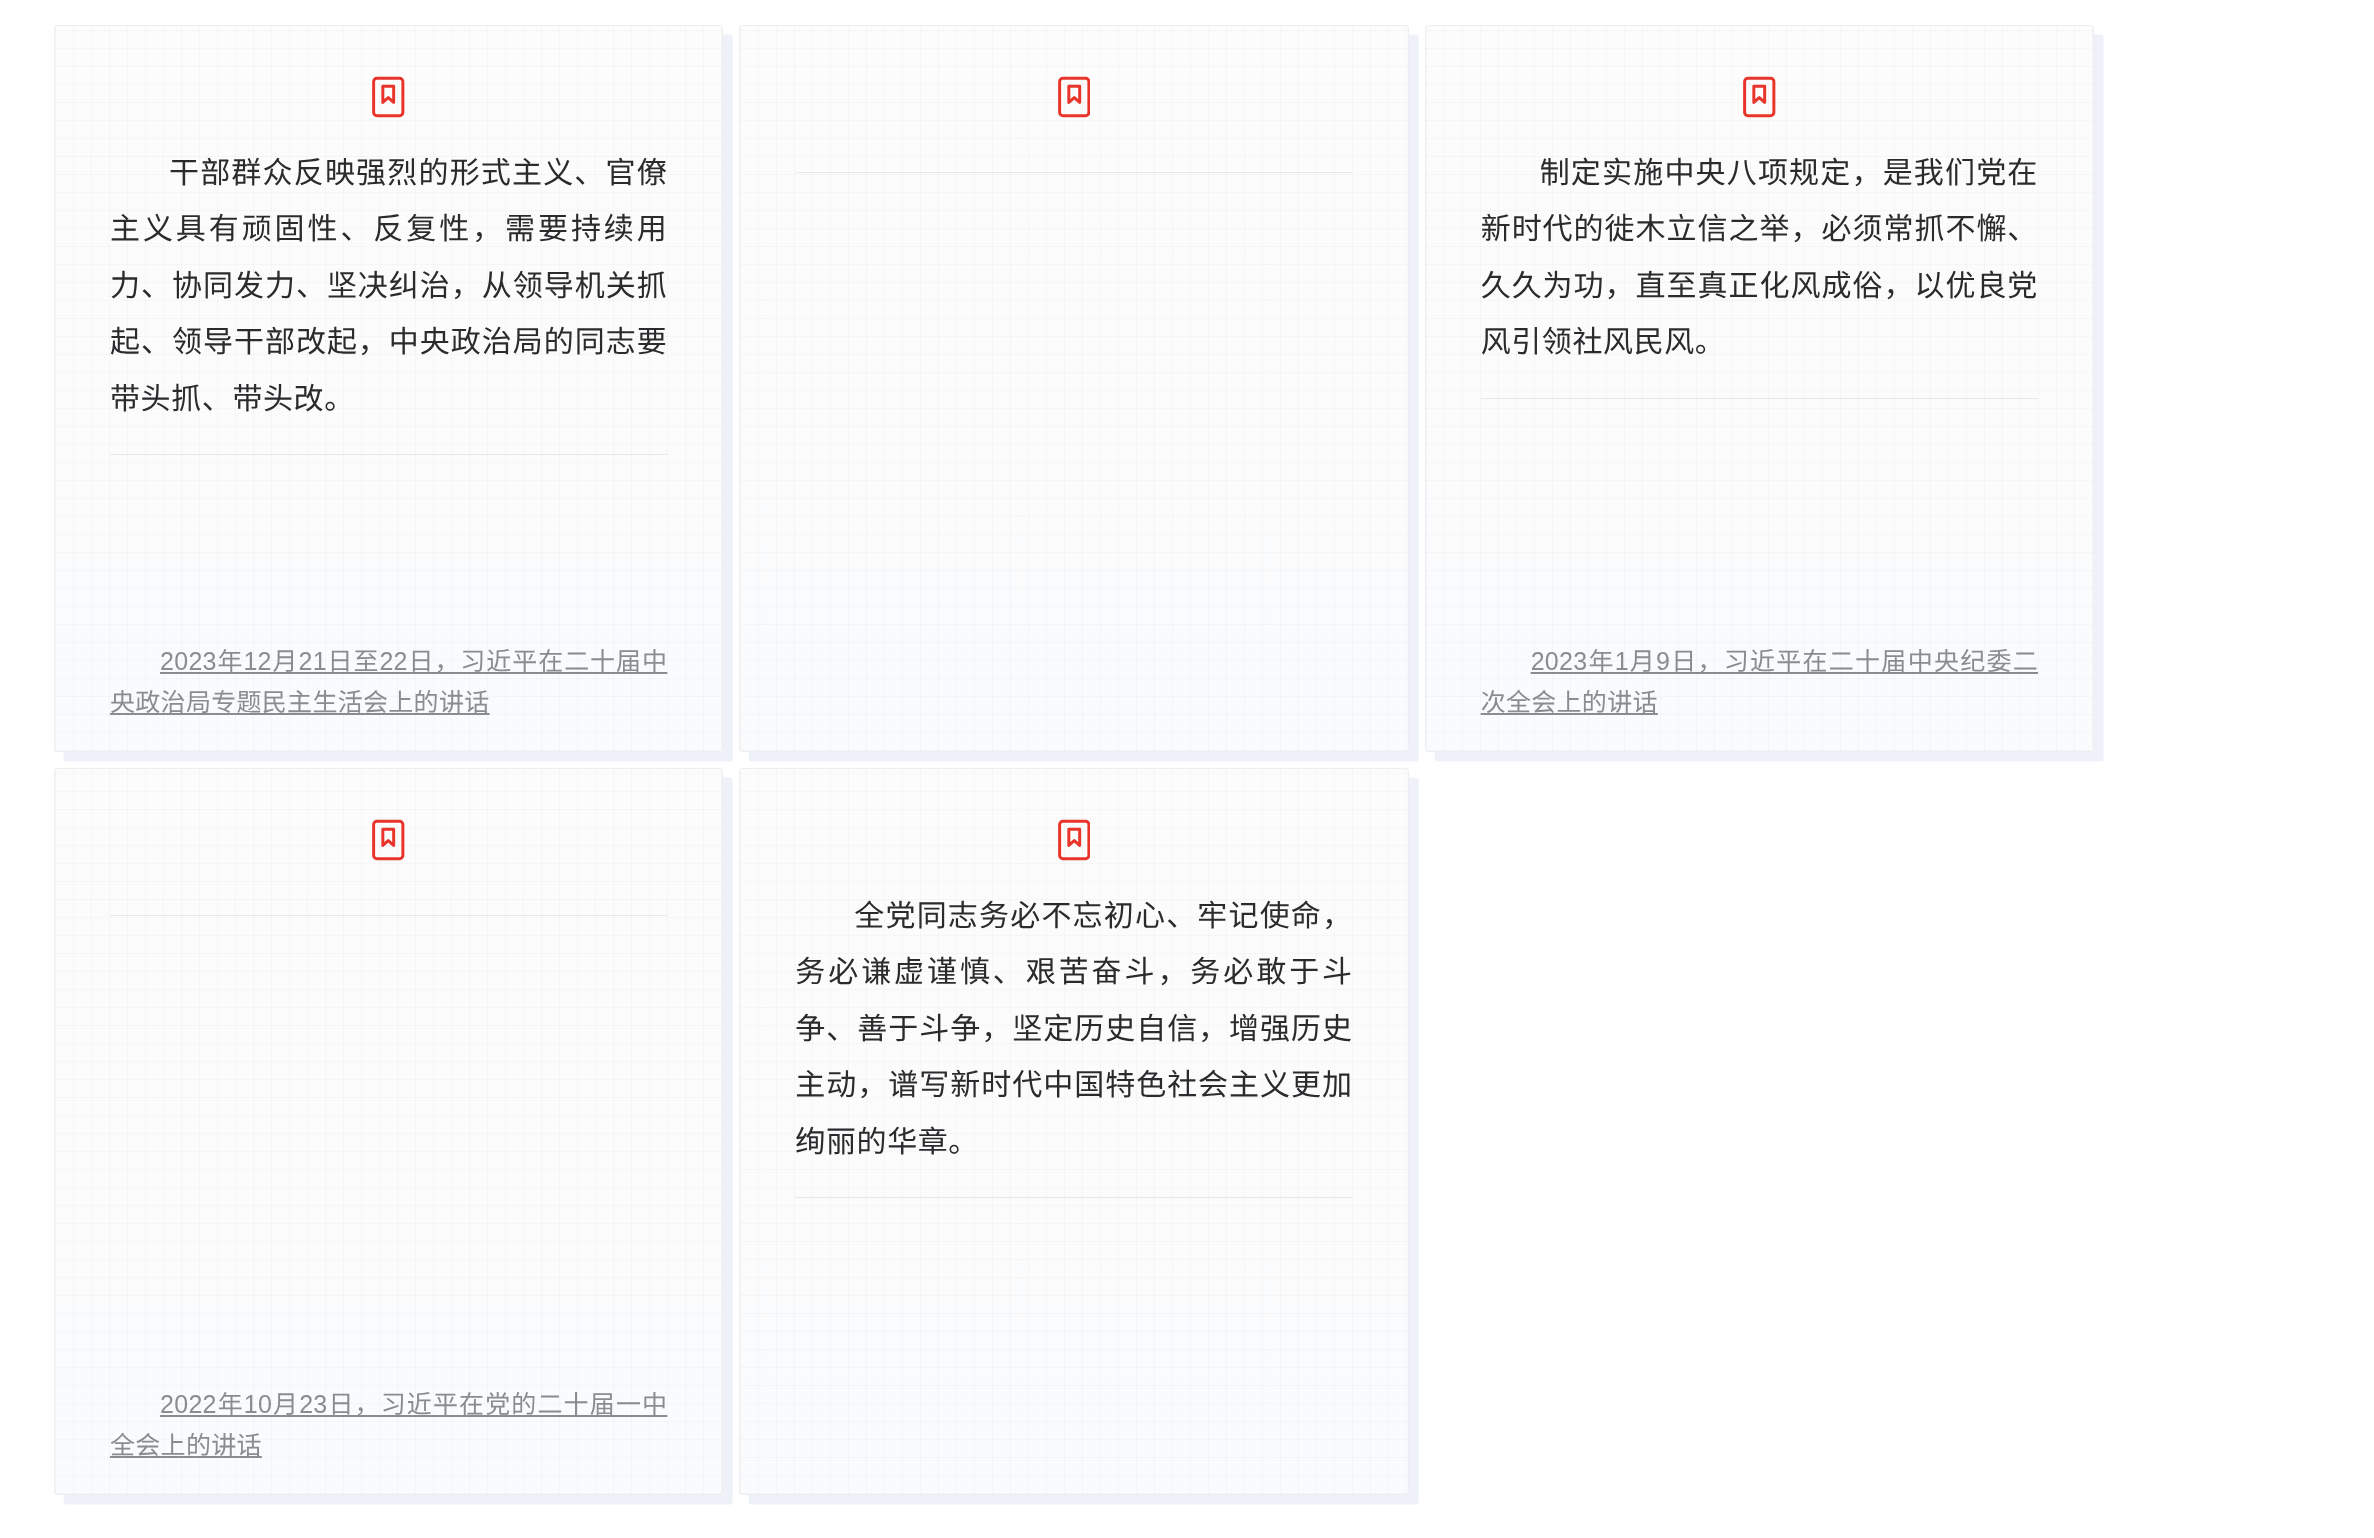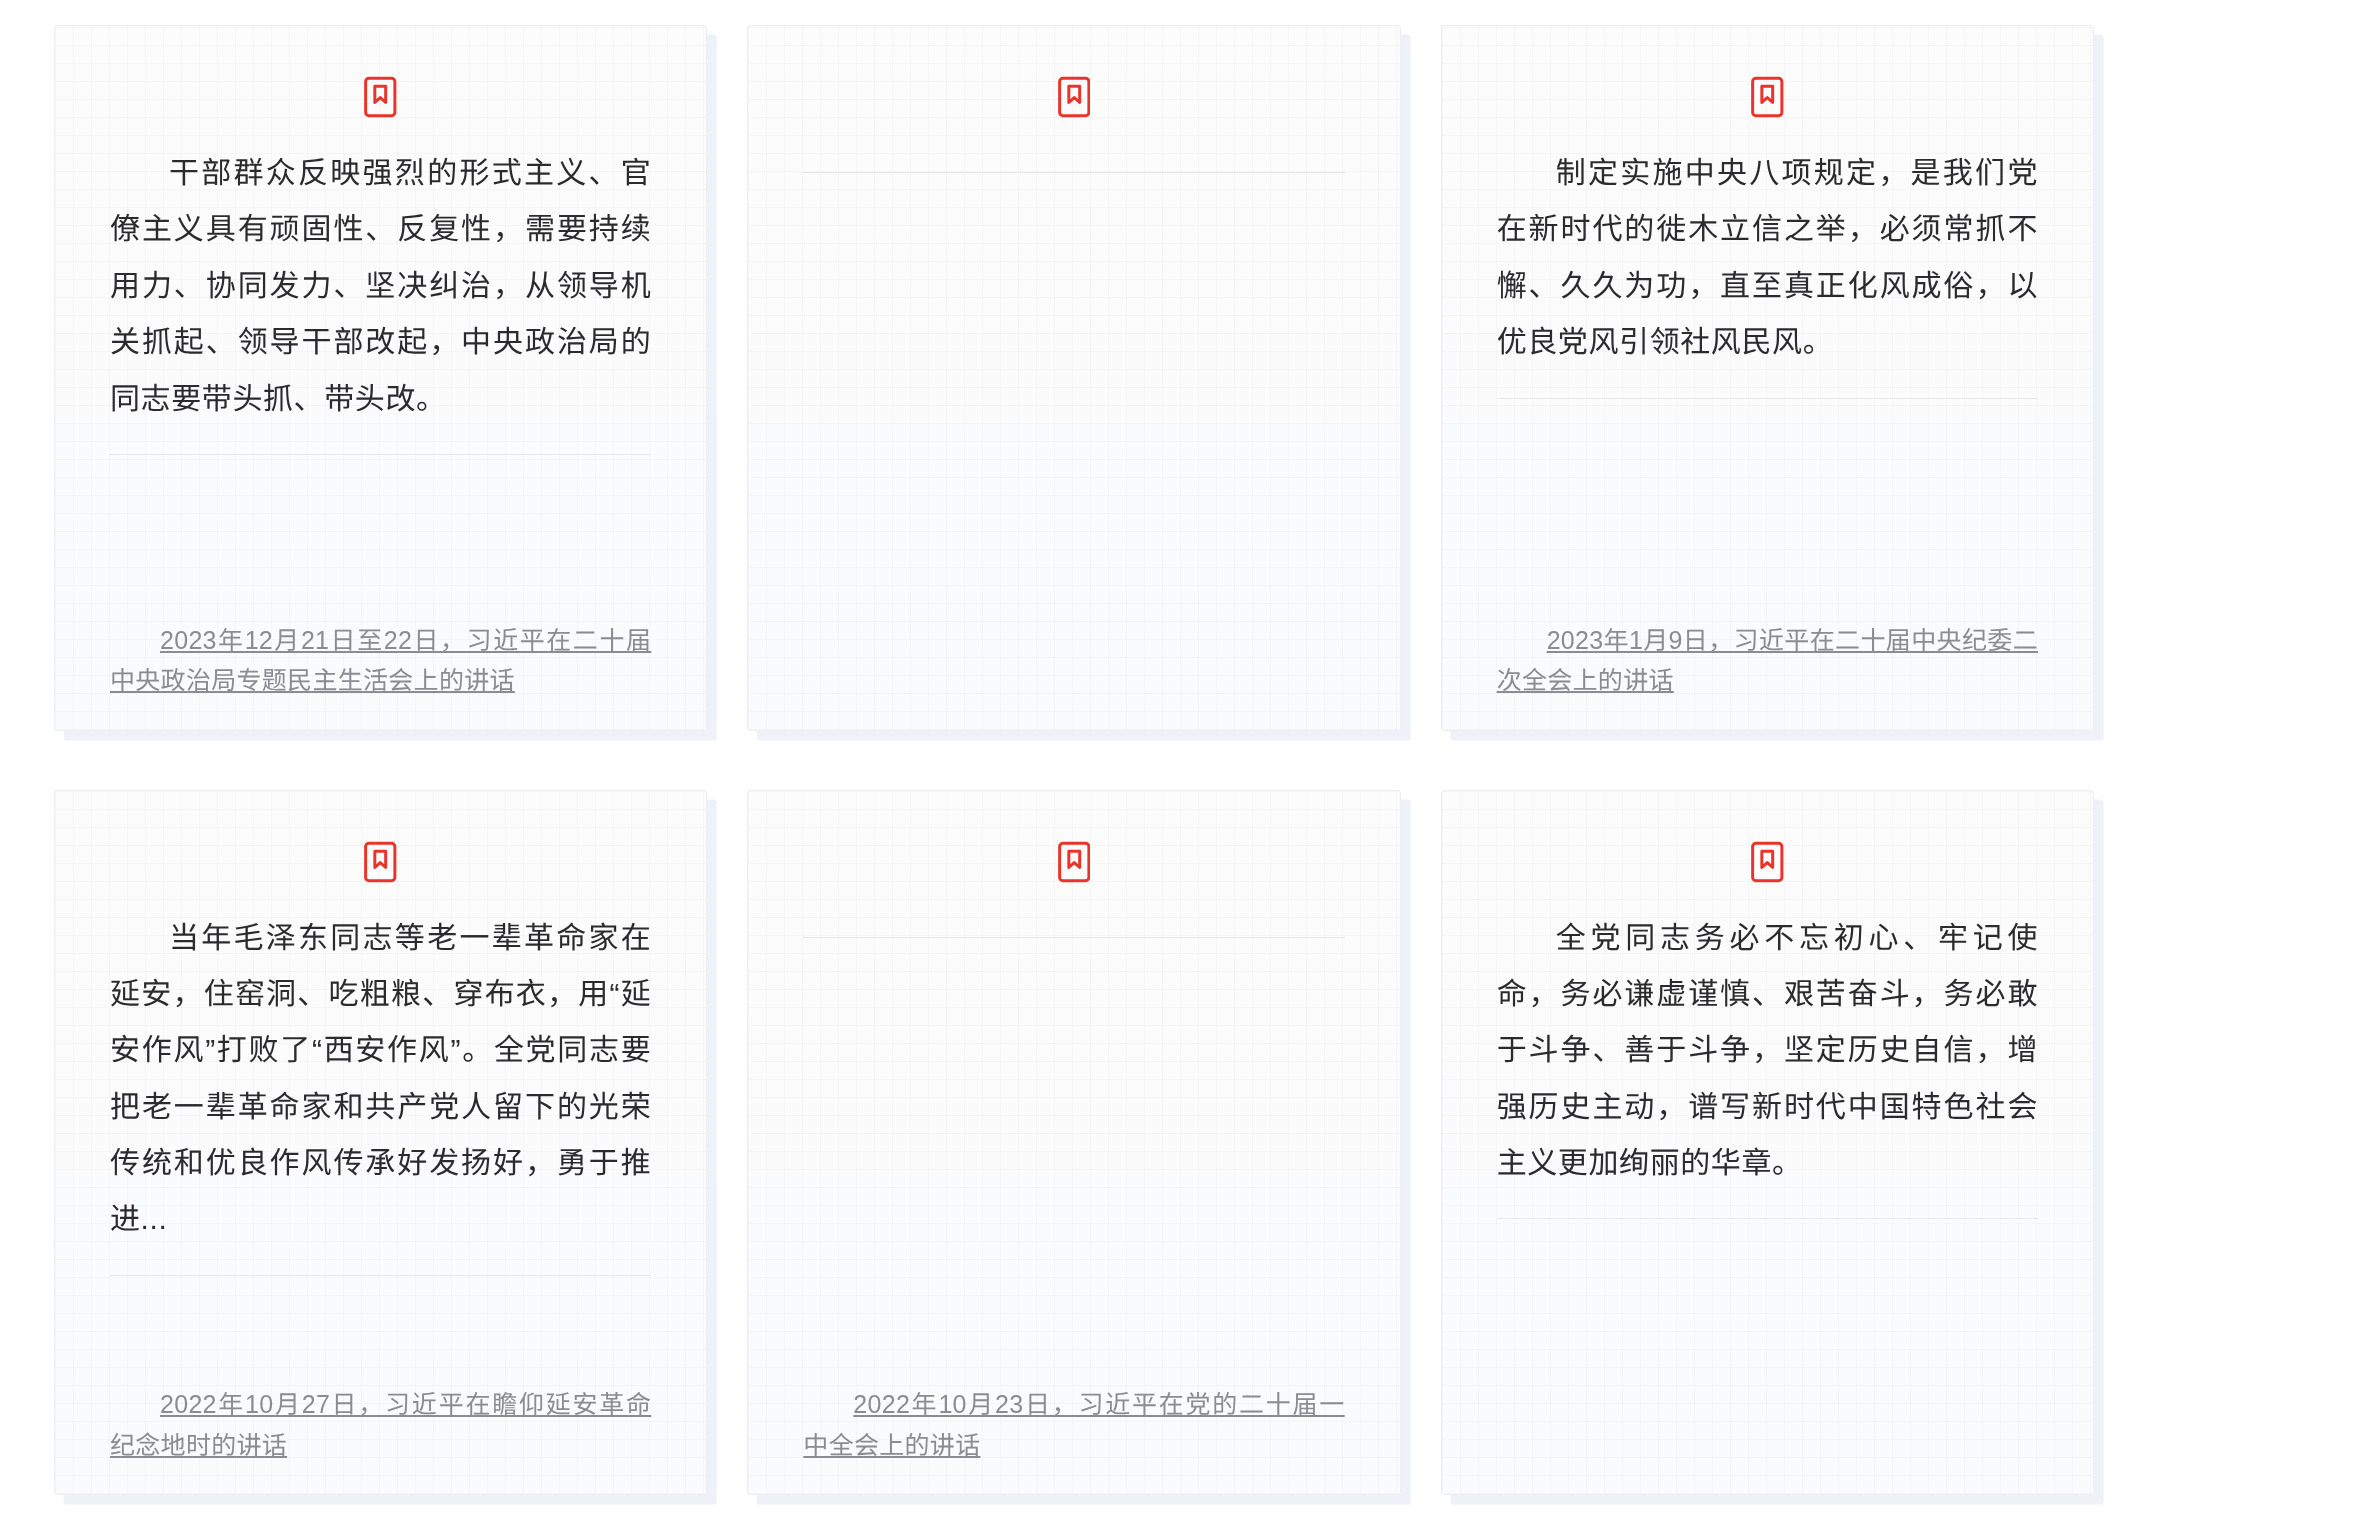--- a/index.html
+++ b/index.html
@@ -14,20 +14,21 @@
   #grid {
     display: grid;
     grid-template-columns: repeat(3, 1fr);
     grid-template-rows: repeat(2, 1fr);
     column-gap: 40px;
     row-gap: 59px;
     padding: 25px 44px 44px 54px;
     box-sizing: border-box;
     width: 2138px;
     height: 1539px;
+    gap: 16px;
   }
 
   .card {
     position: relative;
     background:
       repeating-linear-gradient(0deg, rgba(0,0,0,0.022) 0px, rgba(0,0,0,0.022) 1px, transparent 1px, transparent 18px),
       repeating-linear-gradient(90deg, rgba(0,0,0,0.022) 0px, rgba(0,0,0,0.022) 1px, transparent 1px, transparent 18px),
       linear-gradient(180deg, #fcfcfd 0%, #fafbfc 100%);
     border: 1px solid #eceef1;
     border-radius: 2.9px;
@@ -121,33 +122,20 @@
         <path d="M8 7 L16 7 L16 19 L12 15.4 L8 19 Z" fill="none" stroke="#e8342a" stroke-width="2.2" stroke-linejoin="round"></path>
       </svg>
     </div>
     <div class="quote">制定实施中央八项规定，是我们党在新时代的徙木立信之举，必须常抓不懈、久久为功，直至真正化风成俗，以优良党风引领社风民风。</div>
     <hr class="spacer-line">
     <div class="meta-wrap">
       <div class="meta">2023年1月9日，习近平在二十届中央纪委二次全会上的讲话</div>
     </div>
   </div>
 
-  <div class="card">
-    <div class="bookmark-wrap">
-      <svg class="bookmark-icon" viewBox="0 0 24 30">
-        <rect x="1.2" y="1.2" width="21.6" height="27.6" rx="2.4" fill="none" stroke="#e8342a" stroke-width="2.2"></rect>
-        <path d="M8 7 L16 7 L16 19 L12 15.4 L8 19 Z" fill="none" stroke="#e8342a" stroke-width="2.2" stroke-linejoin="round"></path>
-      </svg>
-    </div>
-    <div class="quote">当年毛泽东同志等老一辈革命家在延安，住窑洞、吃粗粮、穿布衣，用“延安作风”打败了“西安作风”。全党同志要把老一辈革命家和共产党人留下的光荣传统和优良作风传承好发扬好，勇于推进...</div>
-    <hr class="spacer-line">
-    <div class="meta-wrap">
-      <div class="meta">2022年10月27日，习近平在瞻仰延安革命纪念地时的讲话</div>
-    </div>
-  </div>
 
   <div class="card">
     <div class="bookmark-wrap">
       <svg class="bookmark-icon" viewBox="0 0 24 30">
         <rect x="1.2" y="1.2" width="21.6" height="27.6" rx="2.4" fill="none" stroke="#e8342a" stroke-width="2.2"></rect>
         <path d="M8 7 L16 7 L16 19 L12 15.4 L8 19 Z" fill="none" stroke="#e8342a" stroke-width="2.2" stroke-linejoin="round"></path>
       </svg>
     </div>
     <hr class="spacer-line">
     <div class="meta-wrap">

